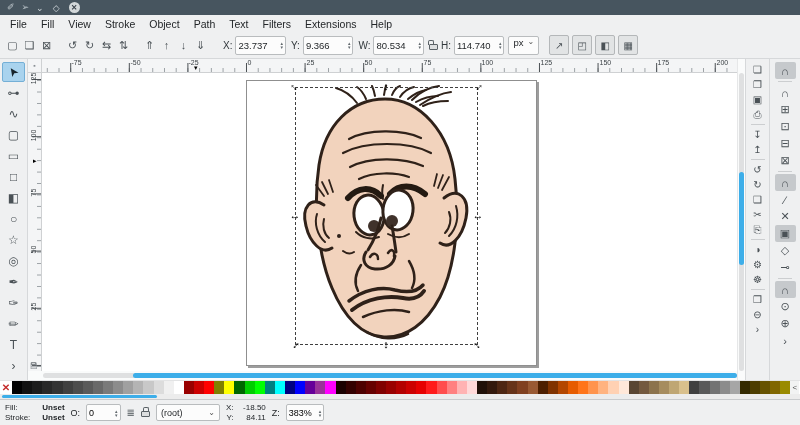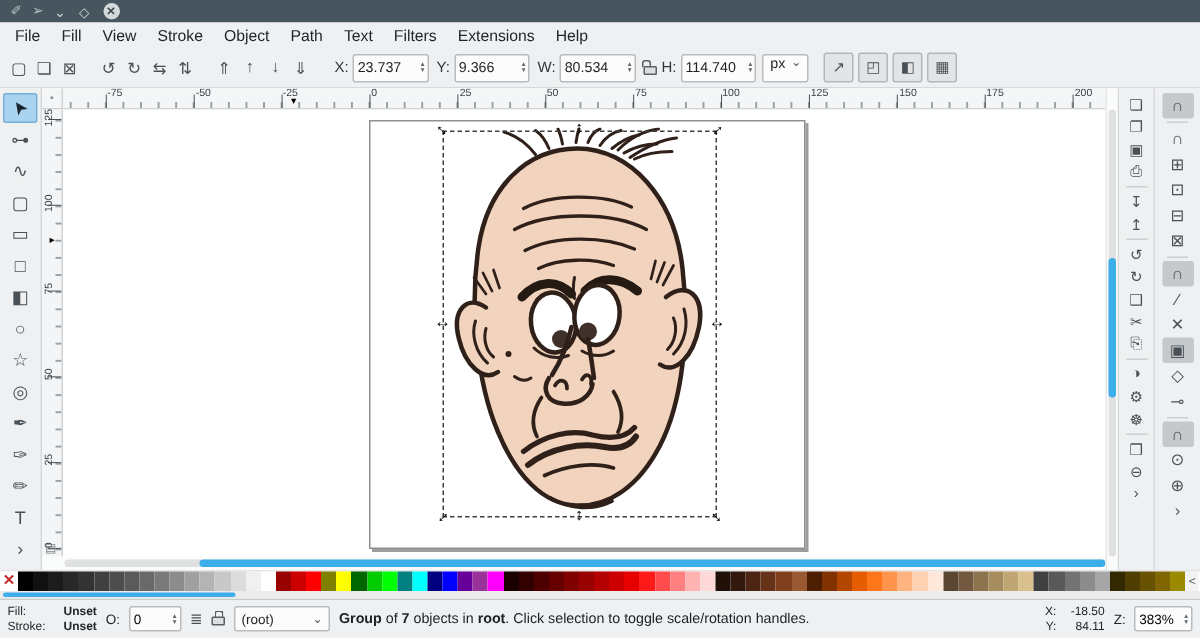--- a/index.html
+++ b/index.html
@@ -477,23 +477,20 @@
           <span>▴</span>
           <span>▾</span>
         </span>
     </span>
     <span class="eye-icon">≣</span>
     <span class="lockicon closed" style="margin:2px 0 0 0"></span>
     <span class="layer-select">
       <span>(root)</span>
       <span class="dd">⌄</span>
     </span>
-    <div class="msg">
-      <span class="b">Group</span><span> of </span><span class="b">7</span><span> objects in </span><span class="b">root</span><span>. Click selection to toggle scale/rotation handles.</span>
-    </div>
     <div class="xy">
       <div><span>X:</span> <span class="num">-18.50</span></div>
       <div><span>Y:</span> <span class="num">84.11</span></div>
     </div>
     <span>Z:</span>
     <span class="mini-spin">
       <input style="width: 30px;" value="383%">
       <span class="arrows">
           <span>▴</span>
           <span>▾</span>

